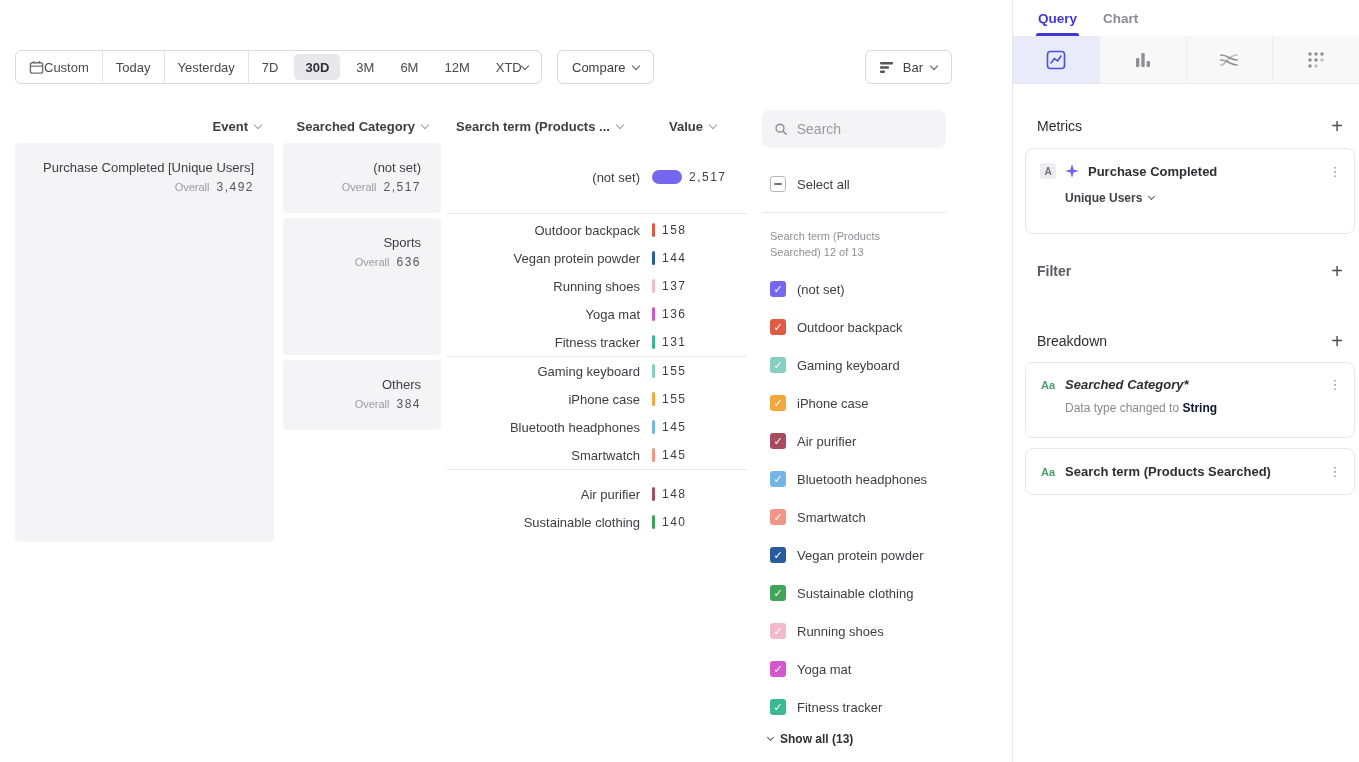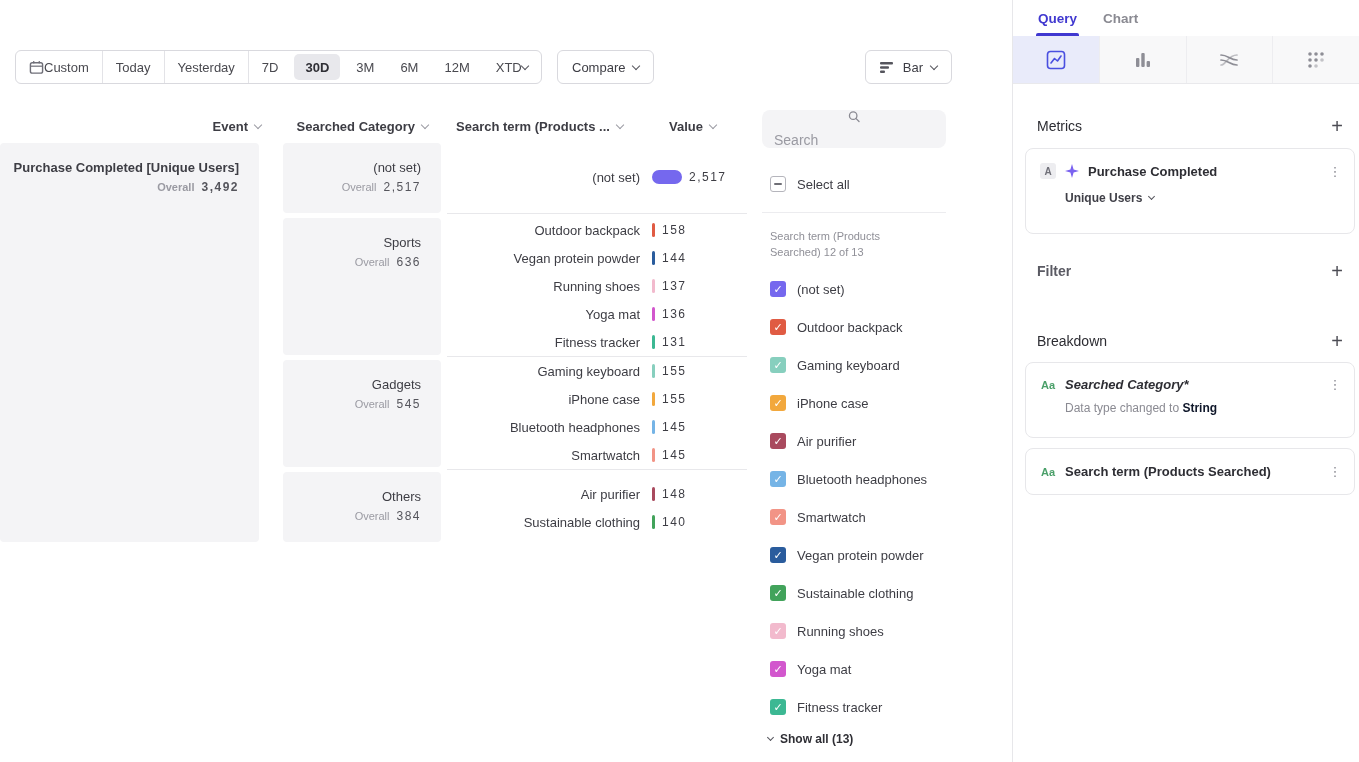--- a/index.html
+++ b/index.html
@@ -28,42 +28,42 @@
     font-size:13px; font-weight:600; color:#3d3d44; cursor:pointer; }
   #h-event { left:15px; width:246px; justify-content:flex-end; }
   #h-cat { left:283px; width:145px; justify-content:flex-end; }
   #h-term { left:456px; }
   #h-value { left:669px; }
 
   .cell-name { font-size:13px; color:#3d3d44; line-height:18px; }
   .cell-overall { font-size:11px; color:#9a9aa2; margin-top:3px; }
   .cell-overall .ov-num { font-size:12px; color:#55555c; letter-spacing:1.5px; margin-left:7px; }
 
-  .event-box { position:absolute; left:0; top:143px; width:259px; height:399px; background:#f4f4f6;
-    border-radius:4px; padding:16px 20px 0 0; text-align:right;font-weight:bold; }
+  .event-box { position:absolute; left:15px; top:143px; width:259px; height:399px; background:#f4f4f6;
+    border-radius:4px; padding:16px 20px 0 0; text-align:right; }
 
   #cat-col { position:absolute; left:283px; top:143px; width:158px; }
   .cat-box { background:#f4f4f6; border-radius:4px; margin-bottom:5px; padding:16px 20px 0 0; text-align:right; }
   .cat-box.g0 { height:70px; } .cat-box.g1 { height:137px; } .cat-box.g2 { height:107px; } .cat-box.g3 { height:70px; }
 
   #terms-col { position:absolute; left:447px; top:143px; width:300px; }
   .term-group { border-bottom:1px solid #e8e8eb; }
   .term-group.g0 { padding-top:20px; padding-bottom:22px; }
   .term-group.g1 { padding-top:2px; }
   .term-group.g3 { padding-top:10px; border-bottom:none; }
   .term-row { height:28px; display:flex; align-items:center; }
   .term { width:193px; text-align:right; font-size:13px; color:#3d3d44; }
   .val-cell { margin-left:12px; display:flex; align-items:center; gap:7px; }
   .bar { height:14px; border-radius:2px; flex:none; }
   .num { font-size:12px; color:#3d3d44; letter-spacing:1.5px; }
 
   
   #filter-panel { position:absolute; left:756px; top:0; width:200px; height:762px; }
   .search-box { position:absolute; left:6px; top:110px; width:184px; height:38px; background:#f4f4f6;
-    border-radius:8px; display:flex; align-items:center; gap:9px; padding:0 12px;flex-direction:column; }
+    border-radius:8px; display:flex; align-items:center; gap:9px; padding:0 12px; }
   .search-box input { border:none; background:transparent; outline:none; font-size:14px; color:#3d3d44; width:100%;
     font-family:inherit; }
   .search-box input::placeholder { color:#9a9aa2; }
   .select-all { position:absolute; left:14px; top:176px; display:flex; align-items:center; gap:11px;
     font-size:13px; color:#3d3d44; cursor:pointer; }
   .cb { width:16px; height:16px; border-radius:3px; display:flex; align-items:center; justify-content:center; flex:none; }
   .cb.indet { background:#fff; border:1.5px solid #b5b5bc; }
   .cb.indet i { display:block; width:8px; height:2px; background:#6f6f76; border-radius:1px; }
   .cb.colored { color:#fff; font-size:11px; font-weight:700; }
   .fp-div { position:absolute; left:6px; top:212px; width:184px; height:1px; background:#ececef; }
@@ -194,24 +194,20 @@
 
   <div id="cat-col">
       <div class="cat-box g0">
         <div class="cell-name">(not set)</div>
         <div class="cell-overall"><span class="ov-lbl">Overall</span><span class="ov-num">2,517</span></div>
       </div>
       <div class="cat-box g1">
         <div class="cell-name">Sports</div>
         <div class="cell-overall"><span class="ov-lbl">Overall</span><span class="ov-num">636</span></div>
       </div>
-      <div class="cat-box g2">
-        <div class="cell-name">Gadgets</div>
-        <div class="cell-overall"><span class="ov-lbl">Overall</span><span class="ov-num">545</span></div>
-      </div>
       <div class="cat-box g3">
         <div class="cell-name">Others</div>
         <div class="cell-overall"><span class="ov-lbl">Overall</span><span class="ov-num">384</span></div>
       </div>
     </div>
 
   <div id="terms-col">
       <div class="term-group g0">
         <div class="term-row">
           <span class="term">(not set)</span>

